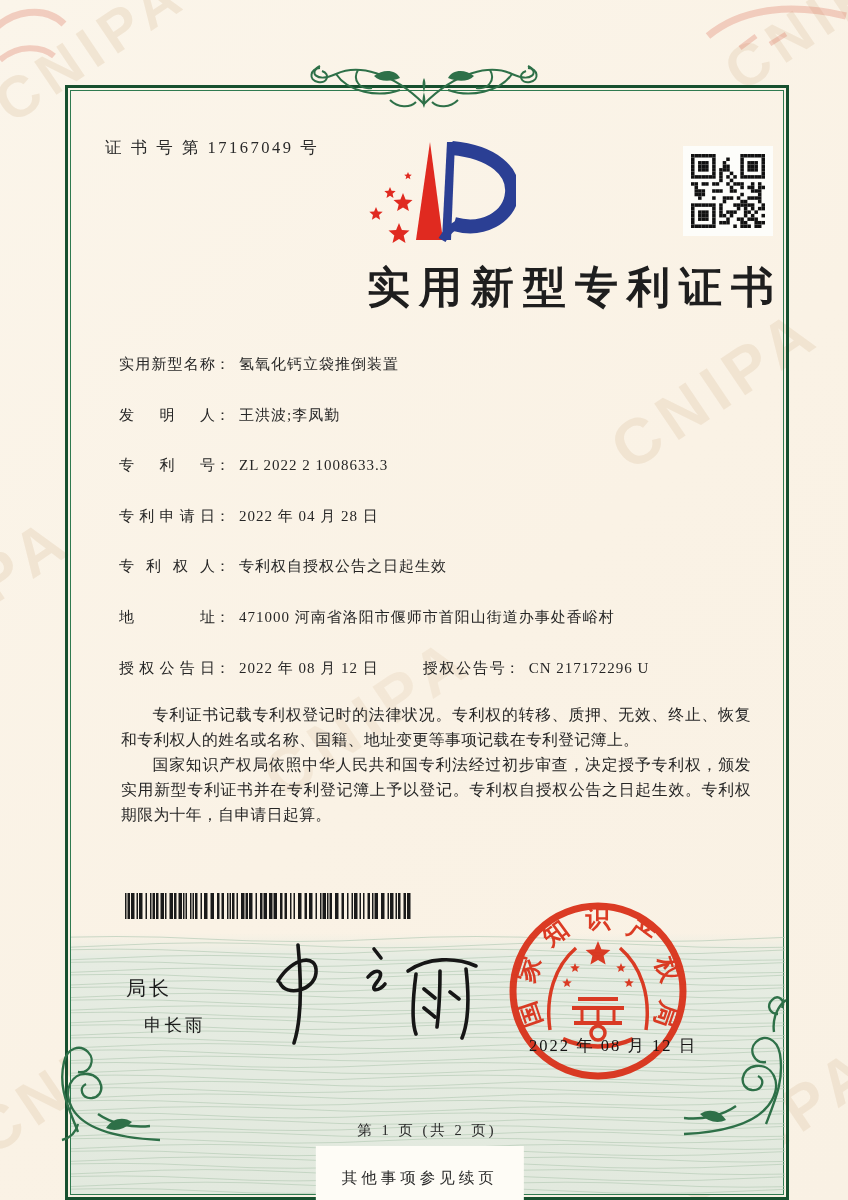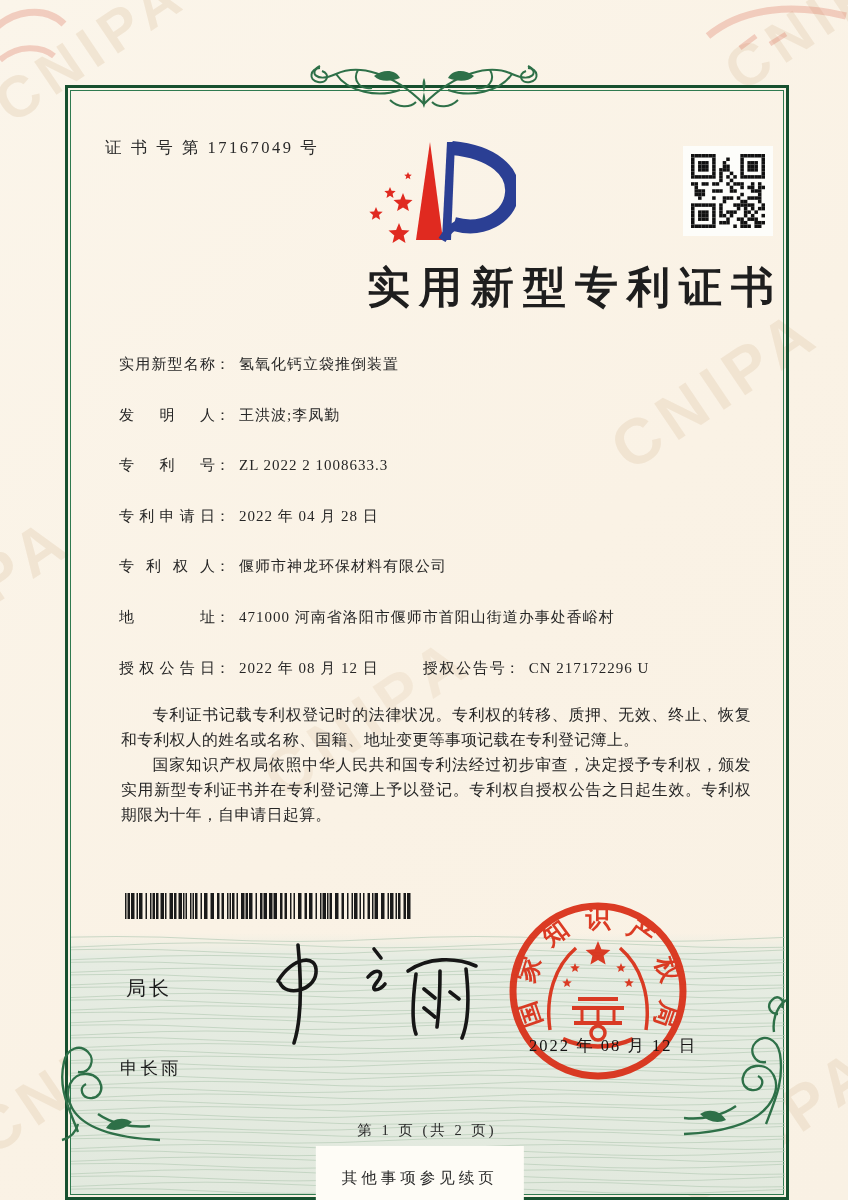--- a/index.html
+++ b/index.html
@@ -29,21 +29,21 @@
   .fval { margin-left:9px; letter-spacing:1px; }
   .grant2 { display:inline-block; margin-left:44px; }
   .paras { position:absolute; left:50px; width:630px; top:612px; font-size:15.8px;
            line-height:24.9px; color:#262626; letter-spacing:0.4px; text-align:justify; }
   .paras p { text-indent:2em; }
   .gsec { position:absolute; left:0; right:0; bottom:0; height:261px;
           background:linear-gradient(180deg, rgba(230,237,227,0) 0%, #e6ece2 9%, #e2e9de 100%); }
   .gsec svg { position:absolute; left:0; top:0; }
   .barcode { position:absolute; left:50px; top:802px; }
   .director-title { position:absolute; left:55px; top:884px; font-size:20px; letter-spacing:3px; color:#1c1c1c; }
-  .director-name { position:absolute; left:49px; top:922px; font-size:17.5px; letter-spacing:3px; color:#1c1c1c;margin-top:43px; }
+  .director-name { position:absolute; left:73px; top:922px; font-size:17.5px; letter-spacing:3px; color:#1c1c1c; }
   .signature { position:absolute; left:185px; top:846px; }
   .seal { position:absolute; left:432px; top:805px; opacity:.92; }
   .seal-date { position:absolute; left:458px; top:944px; font-size:16.5px; letter-spacing:2px;
                color:#141414; z-index:3; }
   .pageinfo { position:absolute; top:1006px; width:100%; text-align:center; font-size:14.5px;
               letter-spacing:3px; color:#2a2a2a;margin-top:24px; }
   .note { position:absolute; top:1146px; left:50%; transform:translateX(-52%);
           background:#fefcf6; padding:22px 26px; font-size:15.5px; letter-spacing:4px; color:#2a2a2a; }
   .orn { position:absolute; pointer-events:none; }
   .ghost { position:absolute; pointer-events:none; opacity:.32; }
@@ -311,21 +311,21 @@
       <div class="frow">
         <span class="flabel">发明人</span><span class="fcolon">：</span><span class="fval">王洪波;李凤勤</span>
       </div>
       <div class="frow">
         <span class="flabel">专利号</span><span class="fcolon">：</span><span class="fval">ZL 2022 2 1008633.3</span>
       </div>
       <div class="frow">
         <span class="flabel">专利申请日</span><span class="fcolon">：</span><span class="fval">2022 年 04 月 28 日</span>
       </div>
       <div class="frow">
-        <span class="flabel">专利权人</span><span class="fcolon">：</span><span class="fval">偃师市神龙环保材料有限公司</span>
+        <span class="flabel">专利权人</span><span class="fcolon">：</span><span class="fval">专利权自授权公告之日起生效</span>
       </div>
       <div class="frow">
         <span class="flabel">地址</span><span class="fcolon">：</span><span class="fval">471000 河南省洛阳市偃师市首阳山街道办事处香峪村</span>
       </div>
       <div class="frow">
         <span class="flabel">授权公告日</span><span class="fcolon">：</span><span class="fval">2022 年 08 月 12 日</span><span class="grant2"><span class="flabel2">授权公告号</span><span class="fcolon">：</span><span class="fval">CN 217172296 U</span></span>
       </div>
     </div>
 
     <div class="paras">

